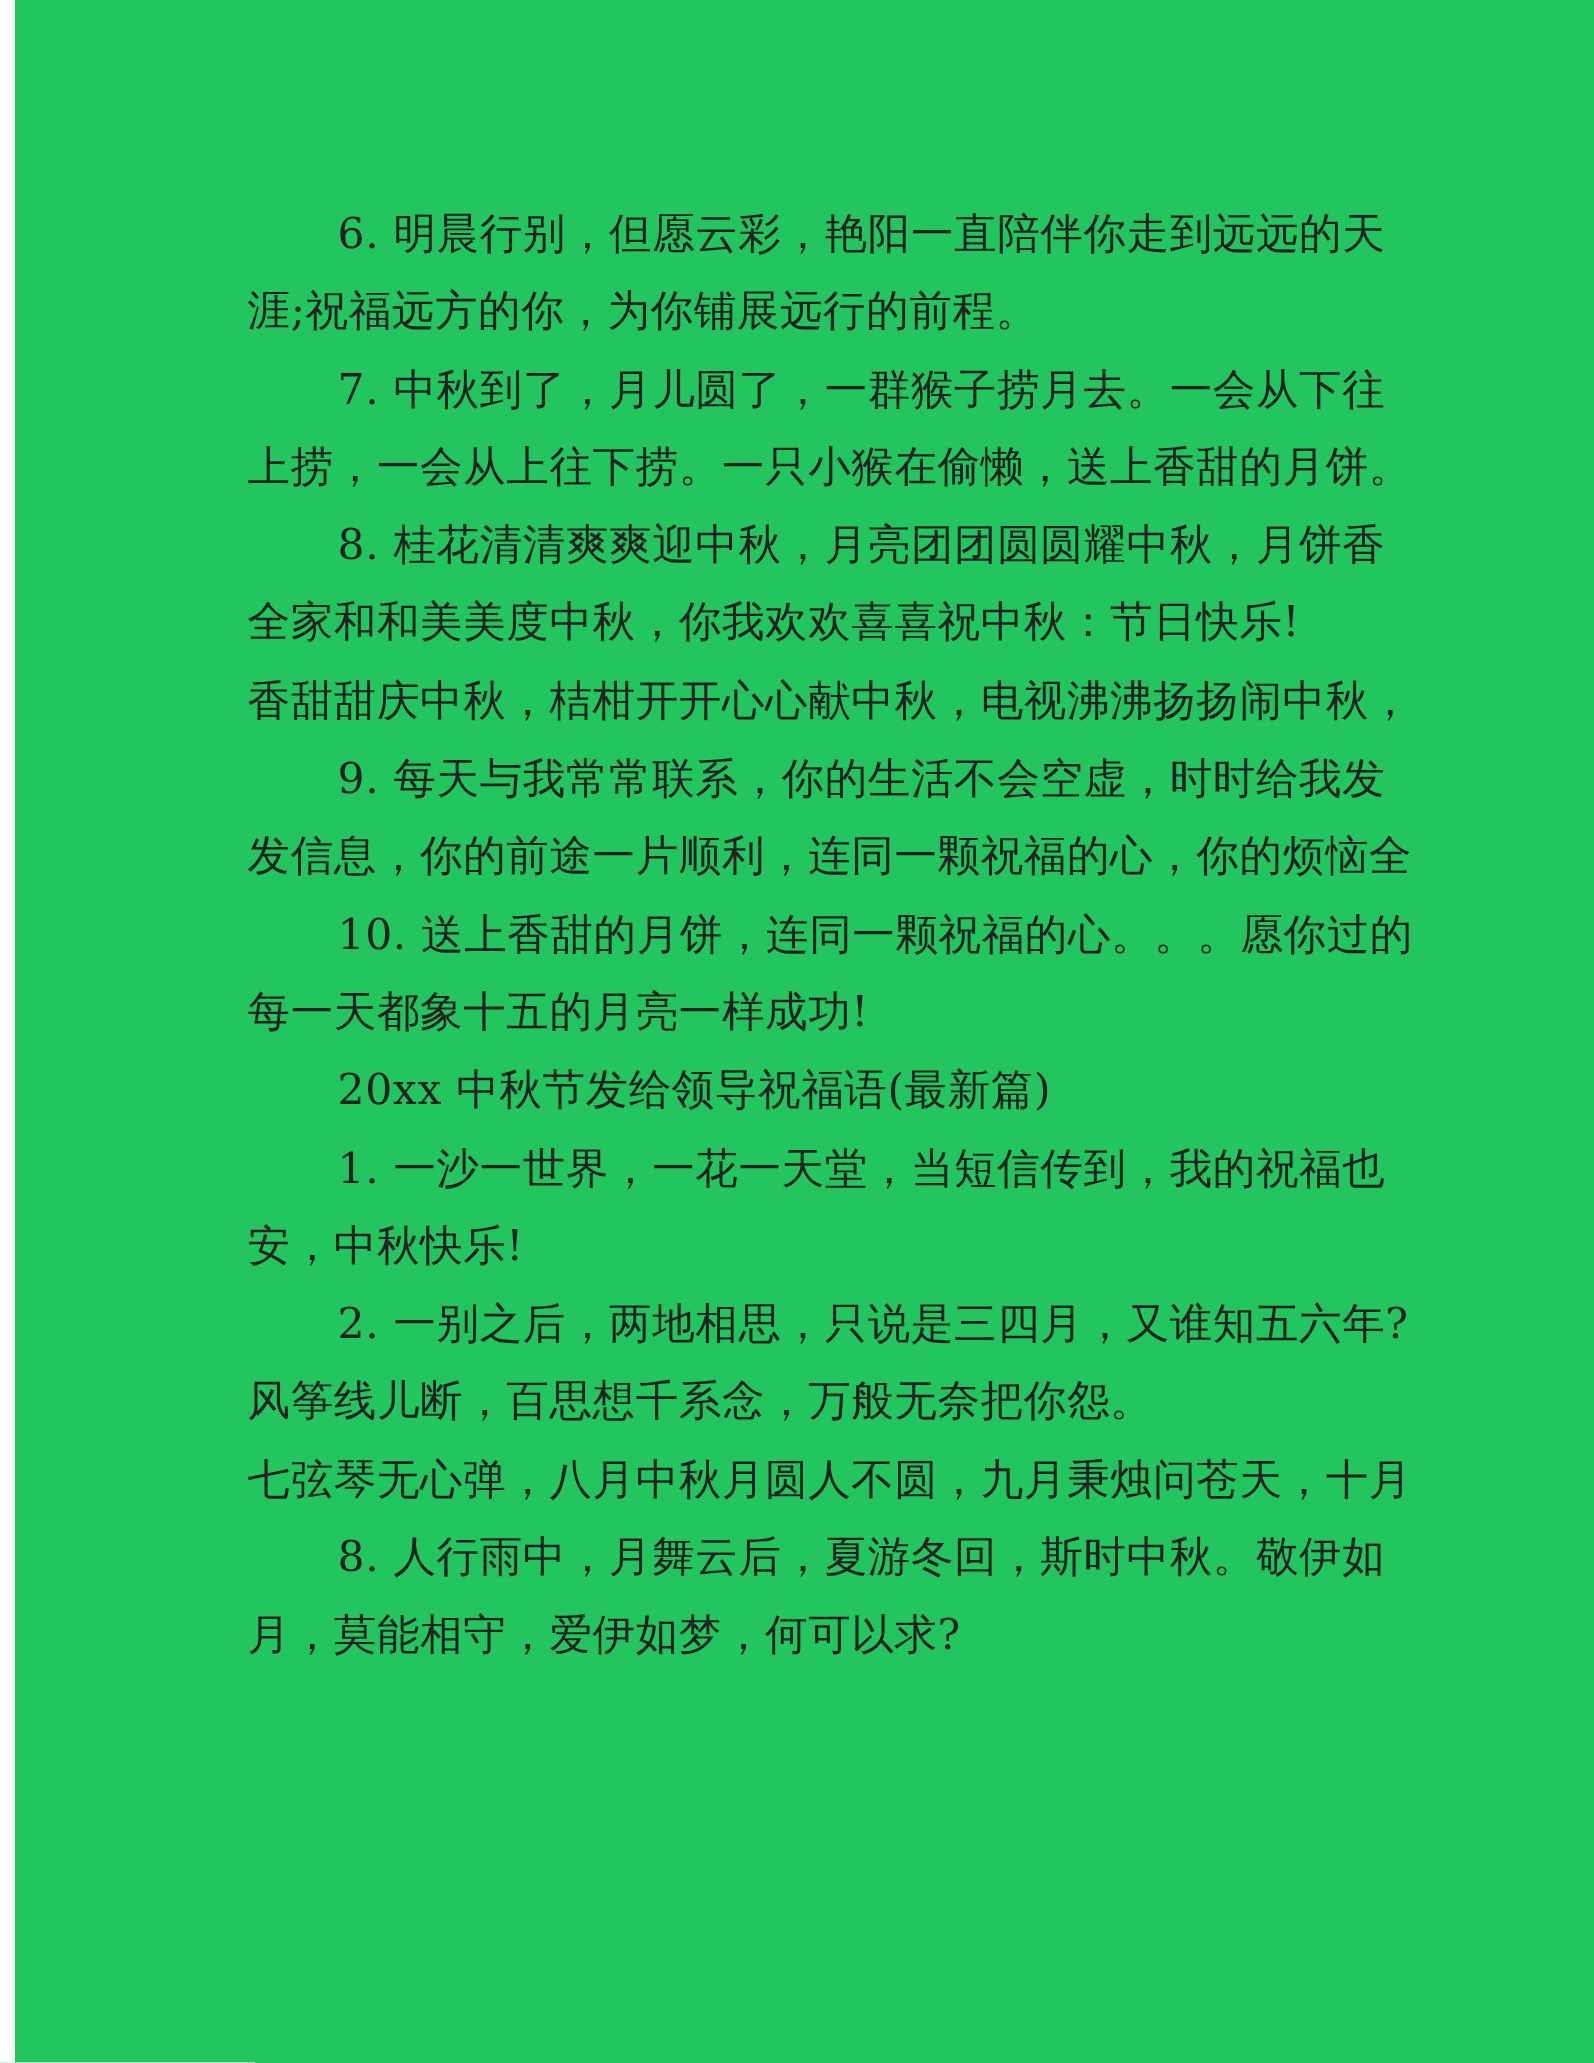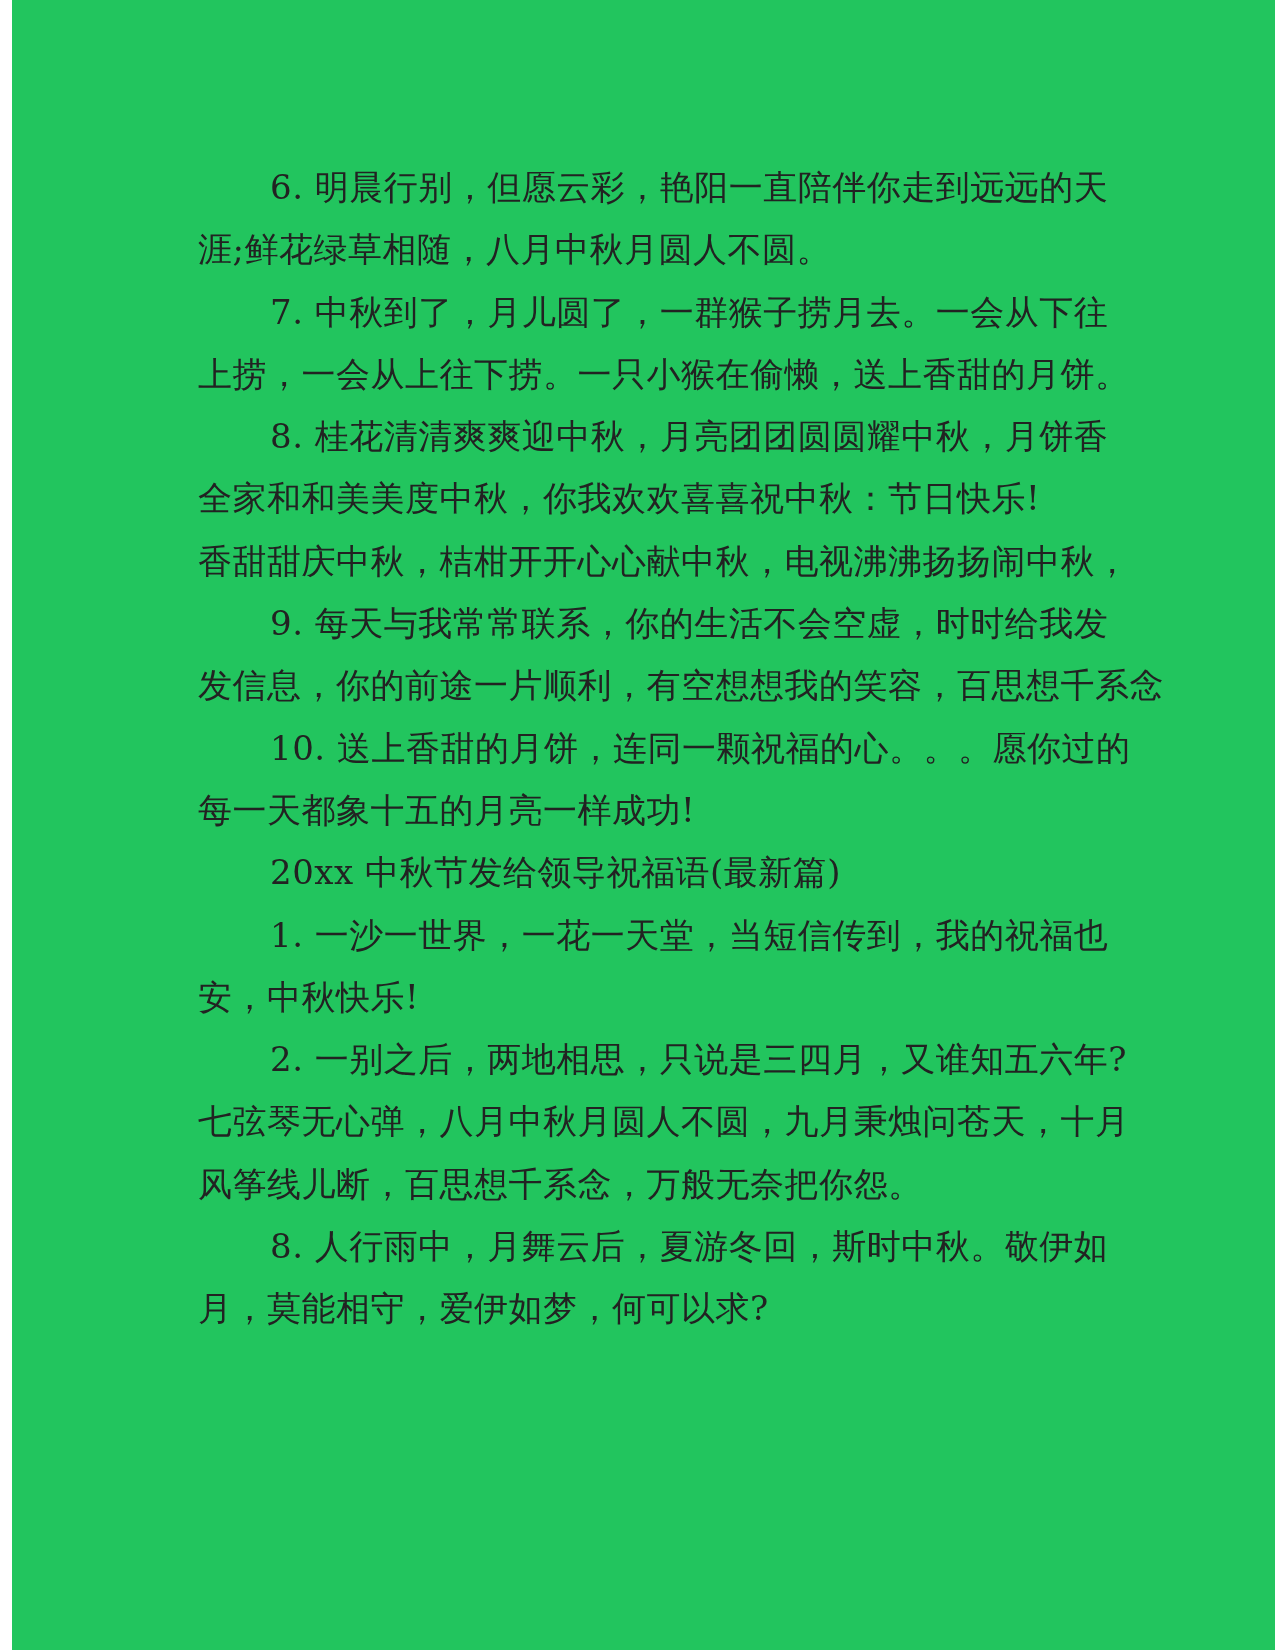--- a/index.html
+++ b/index.html
@@ -39,49 +39,49 @@
     font-weight: 400;
   }
 </style>
 </head>
 <body>
 
 <div class="page" style="background: #22c55e; margin-left: 12px;">
   <div class="content" style="color: rgb(34, 34, 34);">
       <div class="para">
         <div class="line first">6. 明晨行别，但愿云彩，艳阳一直陪伴你走到远远的天</div>
-        <div class="line">涯;鲜花绿草相随，八月中秋月圆人不圆。</div>
+        <div class="line">涯;祝福远方的你，为你铺展远行的前程。</div>
       </div>
       <div class="para">
         <div class="line first">7. 中秋到了，月儿圆了，一群猴子捞月去。一会从下往</div>
         <div class="line">上捞，一会从上往下捞。一只小猴在偷懒，送上香甜的月饼。</div>
       </div>
       <div class="para">
         <div class="line first">8. 桂花清清爽爽迎中秋，月亮团团圆圆耀中秋，月饼香</div>
         <div class="line">全家和和美美度中秋，你我欢欢喜喜祝中秋：节日快乐!</div>
         <div class="line">香甜甜庆中秋，桔柑开开心心献中秋，电视沸沸扬扬闹中秋，</div>
       </div>
       <div class="para">
         <div class="line first">9. 每天与我常常联系，你的生活不会空虚，时时给我发</div>
-        <div class="line">发信息，你的前途一片顺利，有空想想我的笑容，百思想千系念</div>
+        <div class="line">发信息，你的前途一片顺利，连同一颗祝福的心，你的烦恼全</div>
       </div>
       <div class="para">
         <div class="line first">10. 送上香甜的月饼，连同一颗祝福的心。。。愿你过的</div>
         <div class="line">每一天都象十五的月亮一样成功!</div>
       </div>
       <div class="para heading">
         <div class="line first">20xx 中秋节发给领导祝福语(最新篇)</div>
       </div>
       <div class="para">
         <div class="line first">1. 一沙一世界，一花一天堂，当短信传到，我的祝福也</div>
         <div class="line">安，中秋快乐!</div>
       </div>
       <div class="para">
         <div class="line first">2. 一别之后，两地相思，只说是三四月，又谁知五六年?</div>
+        <div class="line">风筝线儿断，百思想千系念，万般无奈把你怨。</div>
         <div class="line">七弦琴无心弹，八月中秋月圆人不圆，九月秉烛问苍天，十月</div>
-        <div class="line">风筝线儿断，百思想千系念，万般无奈把你怨。</div>
       </div>
       <div class="para">
         <div class="line first">8. 人行雨中，月舞云后，夏游冬回，斯时中秋。敬伊如</div>
         <div class="line">月，莫能相守，爱伊如梦，何可以求?</div>
       </div>
     </div>
 </div>
 
 </body></html>

